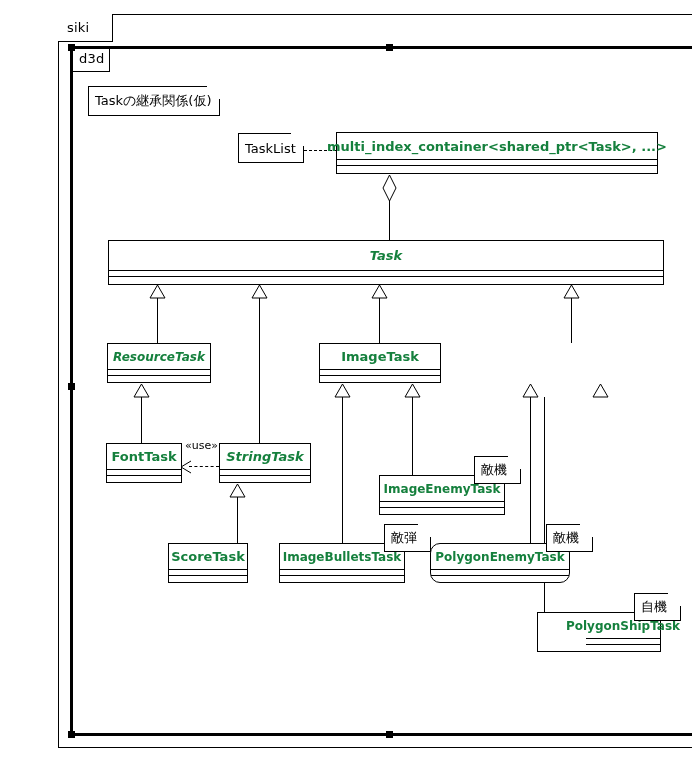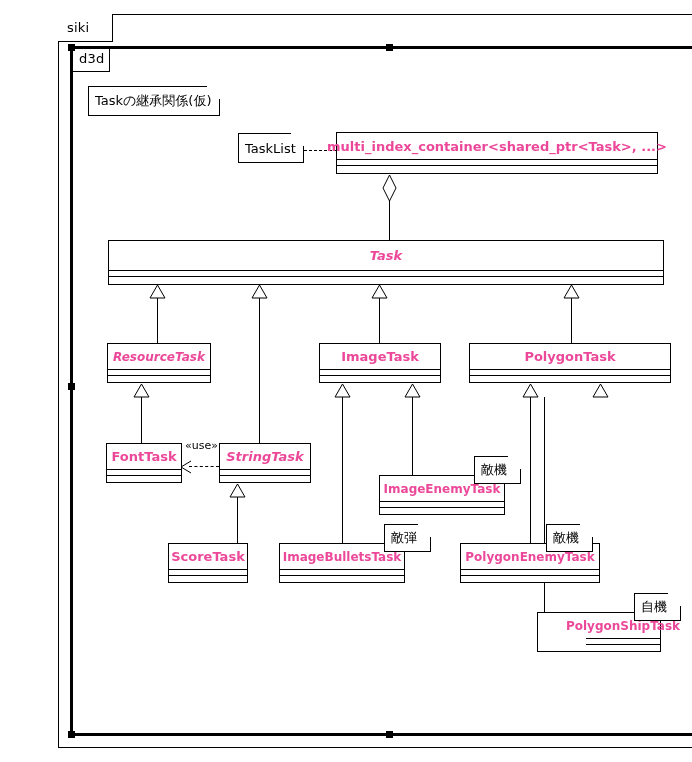--- a/index.html
+++ b/index.html
@@ -56,21 +56,21 @@
     border: 1px solid #000;
     box-sizing: border-box;
     z-index: 5;
   }
   .uml-name {
     display: flex;
     align-items: center;
     justify-content: center;
     font-weight: bold;
     font-size: 13px;
-    color: #ec4899;
+    color: #15803d;
     height: 26px;
     box-sizing: border-box;
     white-space: nowrap;
   }
   .uml-name.abstract { font-style: italic; }
   .uml-attrs {
     border-top: 1px solid #000;
     height: 6px;
     box-sizing: border-box;
   }
@@ -247,25 +247,20 @@
     <div class="uml-attrs"></div>
     <div class="uml-ops"></div>
   </div>
 
   <div class="umlclass" style="left:275px; top:343px; width:122px; height:40px;">
     <div class="uml-name" style="height:25px;">ImageTask</div>
     <div class="uml-attrs"></div>
     <div class="uml-ops"></div>
   </div>
 
-  <div class="umlclass" style="left:425px; top:343px; width:202px; height:40px;">
-    <div class="uml-name" style="height:25px;">PolygonTask</div>
-    <div class="uml-attrs"></div>
-    <div class="uml-ops"></div>
-  </div>
 
   <div class="tri" style="left:89px; top:384px;">
     <svg width="17" height="14" viewBox="0 0 17 14">
         <polygon points="8.5,0 16,13 1,13" fill="#fff" stroke="#000" stroke-width="1"></polygon>
       </svg>
   </div>
   <div class="vline" style="left:97px; top:397px; height:46px;"></div>
 
   <div class="tri" style="left:290px; top:384px;">
     <svg width="17" height="14" viewBox="0 0 17 14">
@@ -347,21 +342,21 @@
     <div class="uml-attrs"></div>
     <div class="uml-ops"></div>
   </div>
   <div class="note" style="left:340px; top:524px; width:47px; height:28px;">
     <div class="note-cut-top"></div>
     <div class="note-cut-right"></div>
     <div class="foldline"></div>
     <span class="note-txt">敵弾</span>
   </div>
 
-  <div class="umlclass" style="left:416px; top:543px; width:140px; height:40px;">
+  <div class="umlclass" style="left:386px; top:543px; width:140px; height:40px;border-radius:10px;">
     <div class="uml-name" style="height:25px; font-size:12px;">PolygonEnemyTask</div>
     <div class="uml-attrs"></div>
     <div class="uml-ops"></div>
   </div>
   <div class="note" style="left:502px; top:524px; width:47px; height:28px;">
     <div class="note-cut-top"></div>
     <div class="note-cut-right"></div>
     <div class="foldline"></div>
     <span class="note-txt">敵機</span>
   </div>

